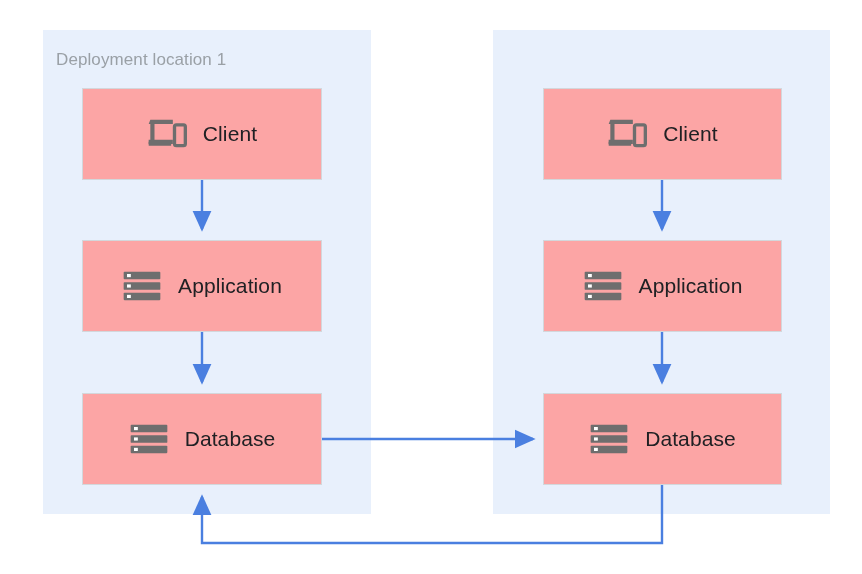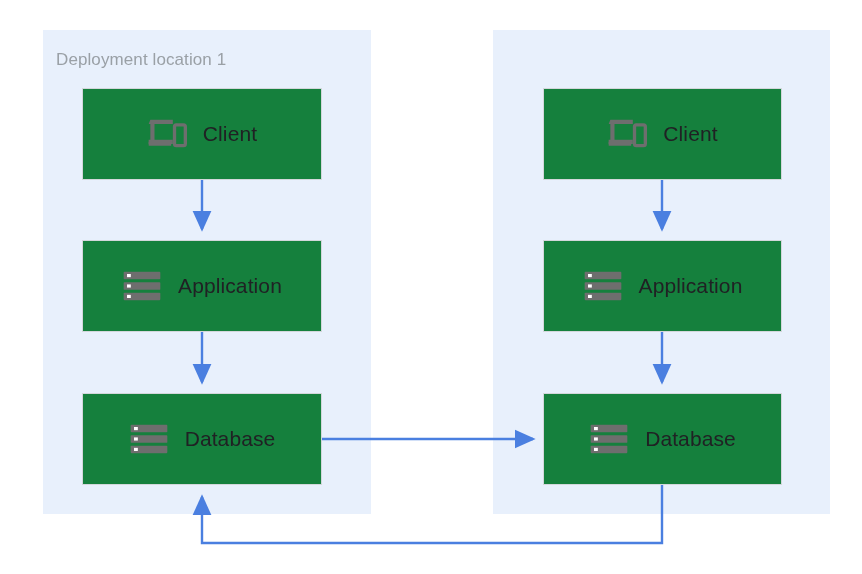--- a/index.html
+++ b/index.html
@@ -32,21 +32,21 @@
     font-size: 17px;
     font-family: "Liberation Sans", sans-serif;
     letter-spacing: 0.1px;
     white-space: nowrap;
   }
 
   
   .node {
     position: absolute;
     box-sizing: border-box;
-    background: #15803d;
+    background: #fca5a5;
     border: 1px solid #d3d7db;
     display: flex;
     flex-direction: row;
     align-items: center;
     justify-content: center;
     gap: 16px;
   }
   .node-icon {
     flex: 0 0 auto;
     width: 40px;

